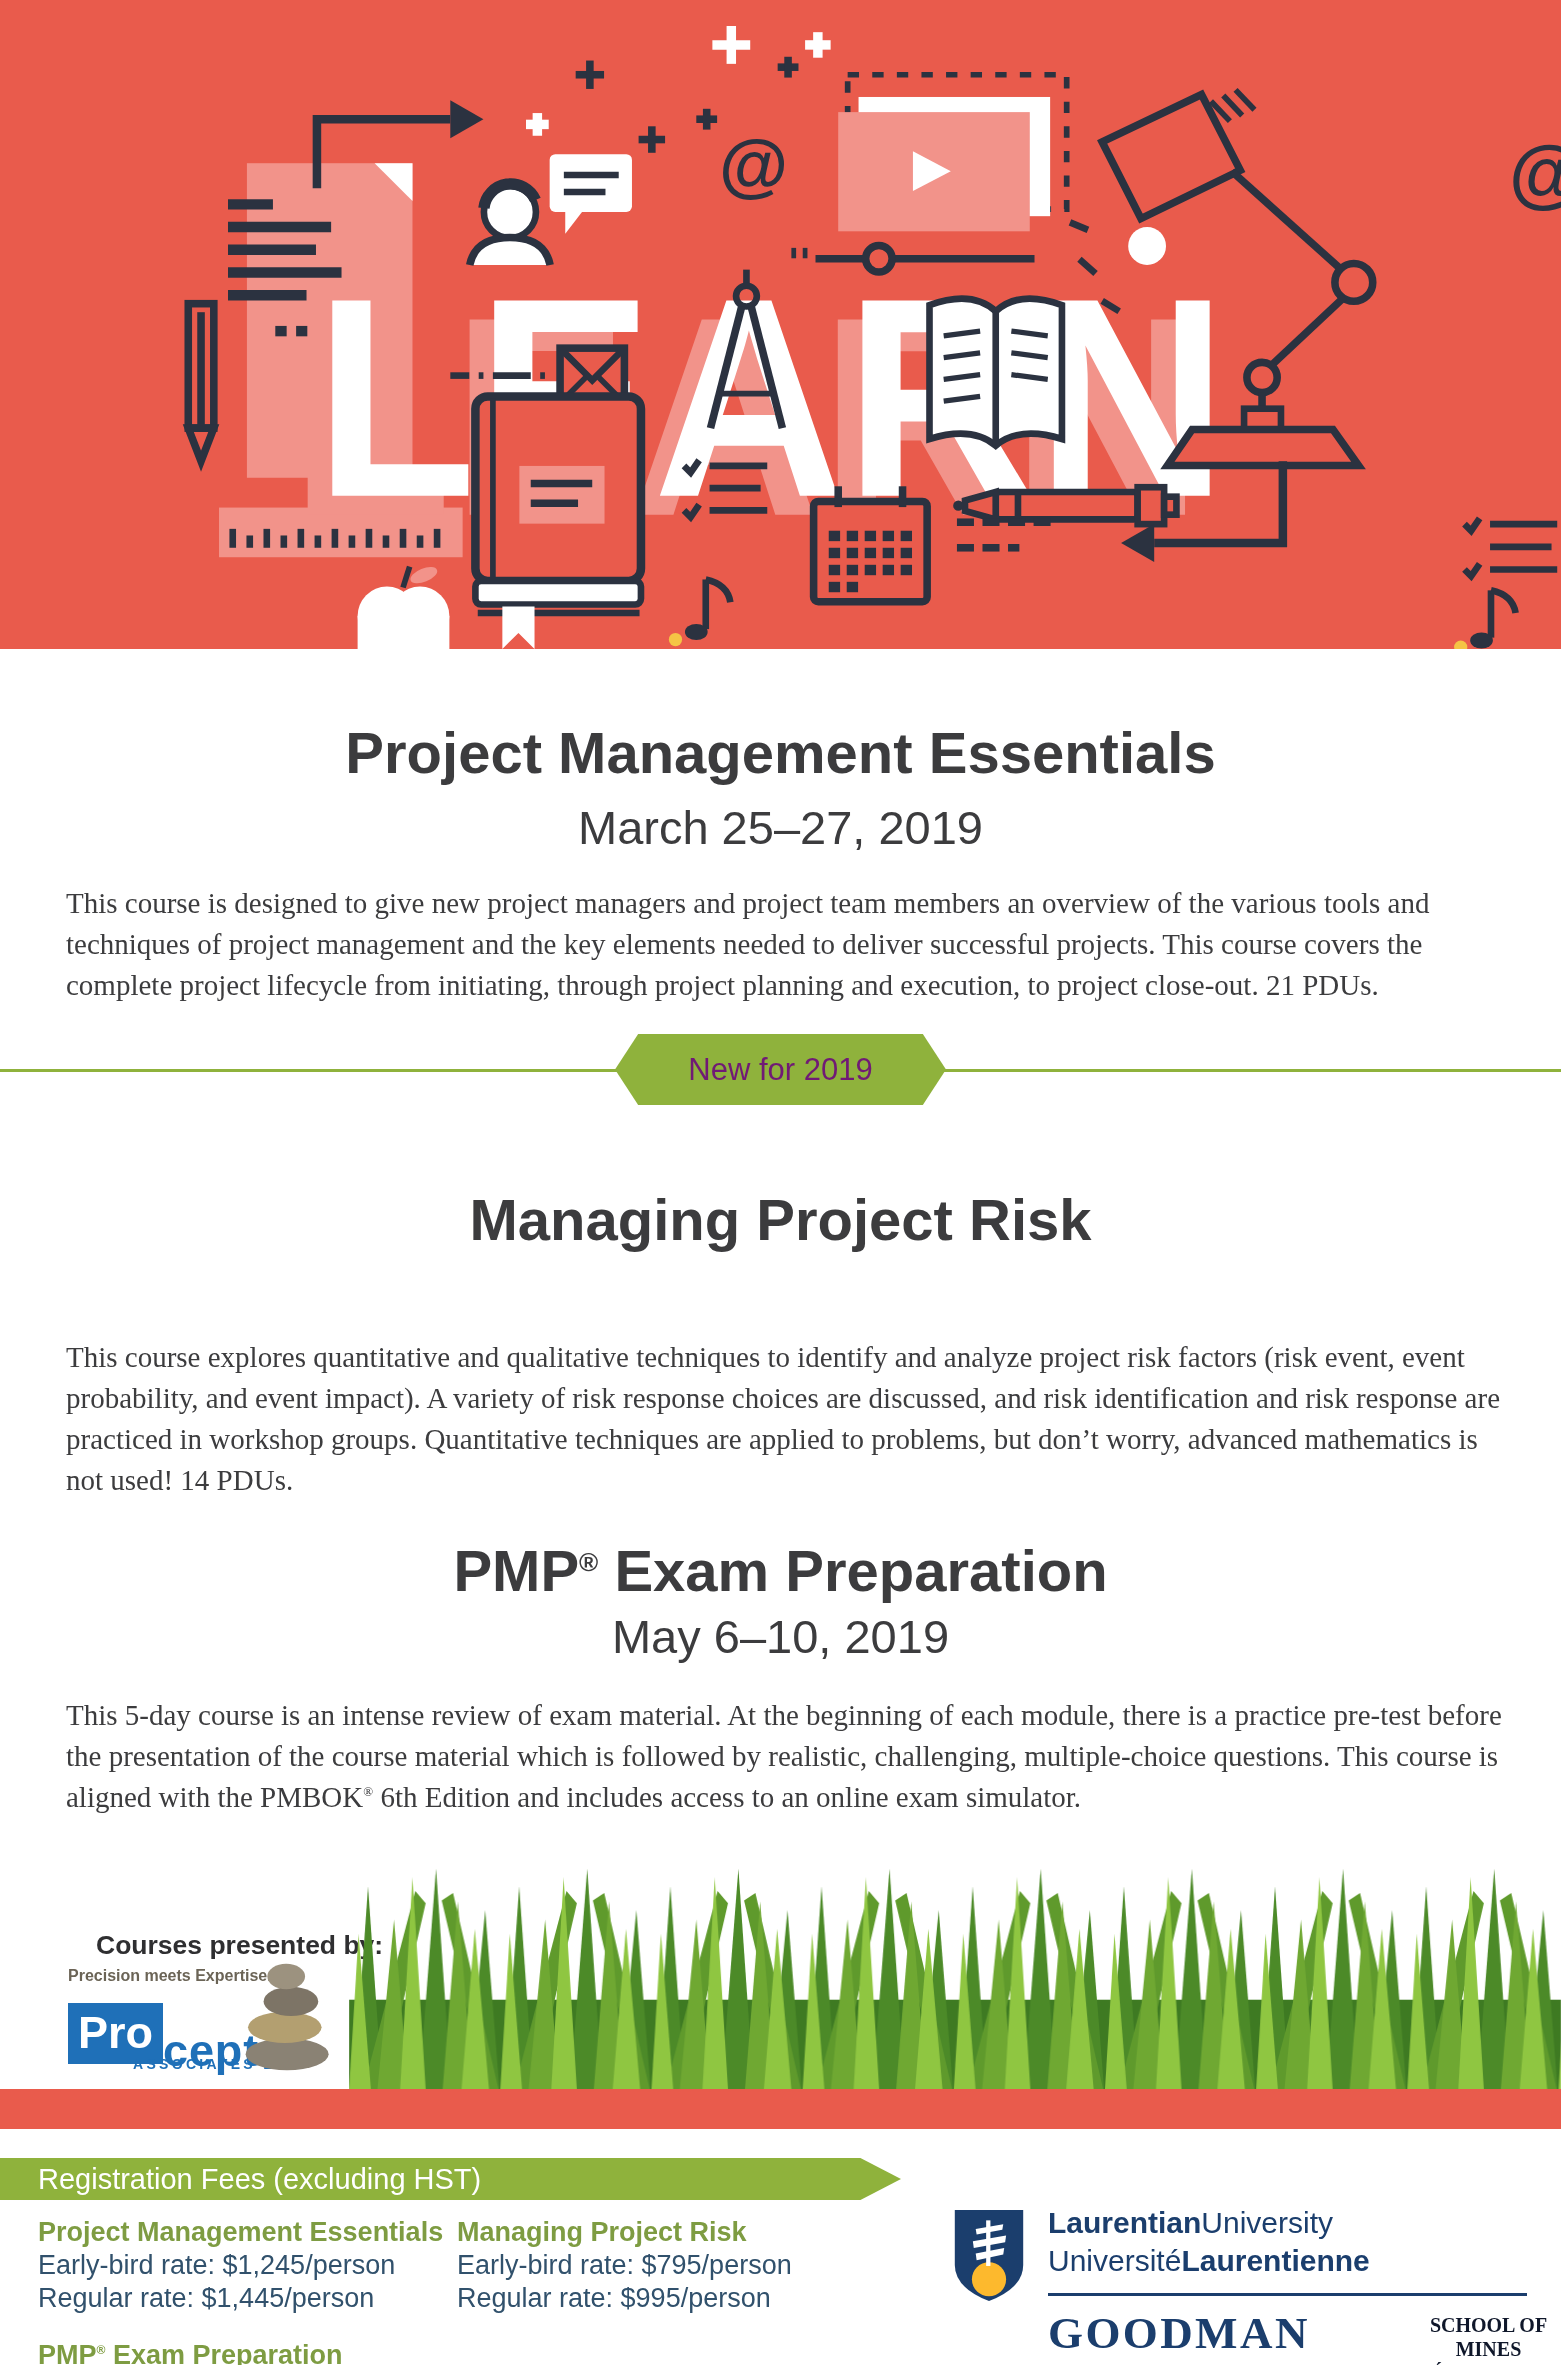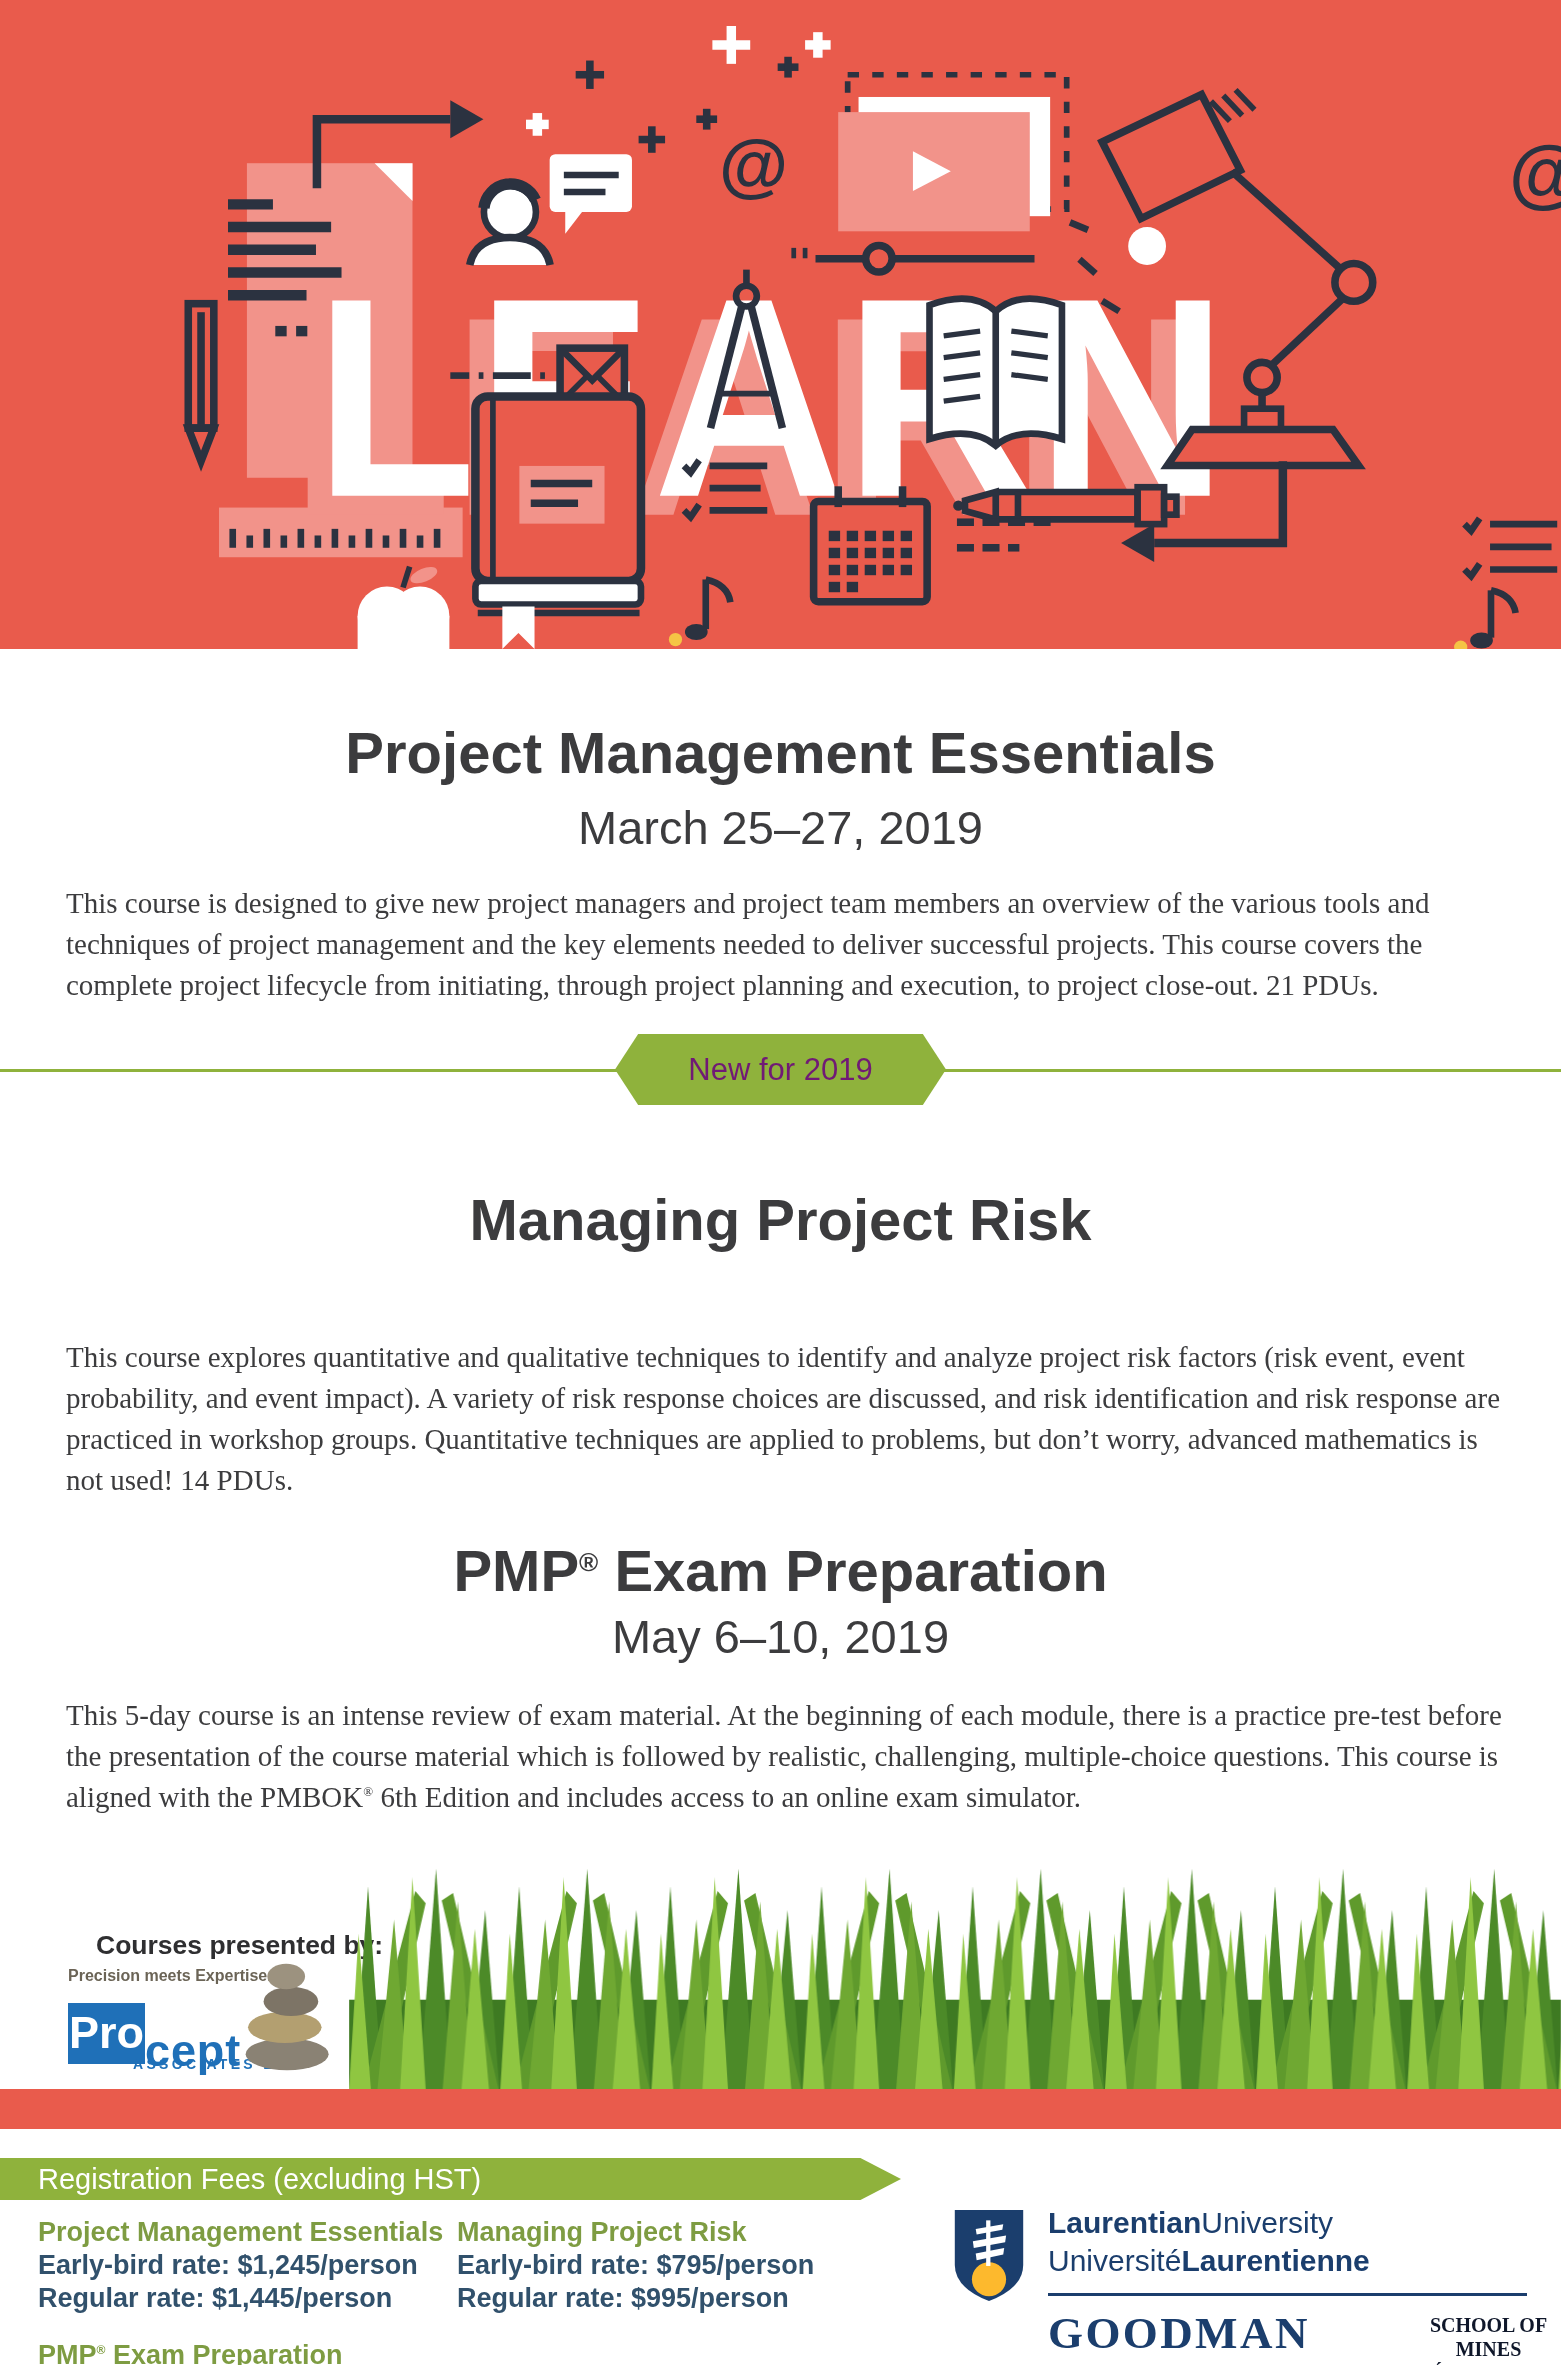--- a/index.html
+++ b/index.html
@@ -16,33 +16,33 @@
   
   .divider-line{left:0;top:1069px;width:1561px;height:3.3px;background:#8fb23c;}
   .badge-hex{left:615px;top:1034px;width:331px;height:71px;background:#8fb23c;
      clip-path:polygon(0 50%,7% 0,93% 0,100% 50%,93% 100%,7% 100%);
      color:#701a75;font-size:31px;text-align:center;line-height:71px;}
 
   
   .presented{left:66px;top:1930px;font-size:26.5px;font-weight:600;color:#2f2f31;}
   .pc-tagline{left:68px;top:1967px;font-size:16px;font-weight:700;color:#6b6456;}
   .pc-row{left:68px;top:1989px;display:flex;align-items:center;}
-  .pc-box{width:77px;height:61px;background:#1f70b8;color:#fff;font-size:45px;font-weight:700;
+  .pc-box{width:95px;height:61px;background:#1f70b8;color:#fff;font-size:45px;font-weight:700;
           display:flex;align-items:center;justify-content:center;}
   .pc-rest{color:#1f70b8;font-size:45px;font-weight:700;letter-spacing:0.9px;margin-top:36px;}
   .pc-sub{left:133px;top:2056px;font-size:14px;font-weight:700;letter-spacing:3.3px;color:#1f70b8;}
 
   
   .red-bar{left:0;top:2089px;width:1561px;height:40px;background:#e95b4c;}
   .reg-banner{left:0;top:2158px;width:901px;height:42px;background:#8fb23c;
      clip-path:polygon(0 0,95.5% 0,100% 50%,95.5% 100%,0 100%);}
   .reg-banner span{position:absolute;left:38px;top:0;line-height:42px;font-size:29px;color:#ffffff;}
 
   .fee-name{font-size:27px;font-weight:700;color:#7e9c42;}
-  .fee-line{font-size:27px;font-weight:700;color:#31516c;}
+  .fee-line{font-size:27px;font-weight:400;color:#31516c;}
 
   
   .lu-line{left:1048px;font-size:30px;color:#1b3e6d;line-height:1.1;}
   .lu-bold{font-weight:700;}
   .lu-rule{left:1048px;width:479px;height:2.8px;background:#1b3e6d;}
   .goodman{left:1048px;top:2307px;font-family:"Liberation Serif",serif;font-size:45px;font-weight:700;
            letter-spacing:2.4px;color:#1b3e6d;}
   .school{left:1416px;top:2313px;font-family:"Liberation Serif",serif;font-size:20px;font-weight:700;
           line-height:24px;color:#0f172a;text-align:center;}
 </style>

